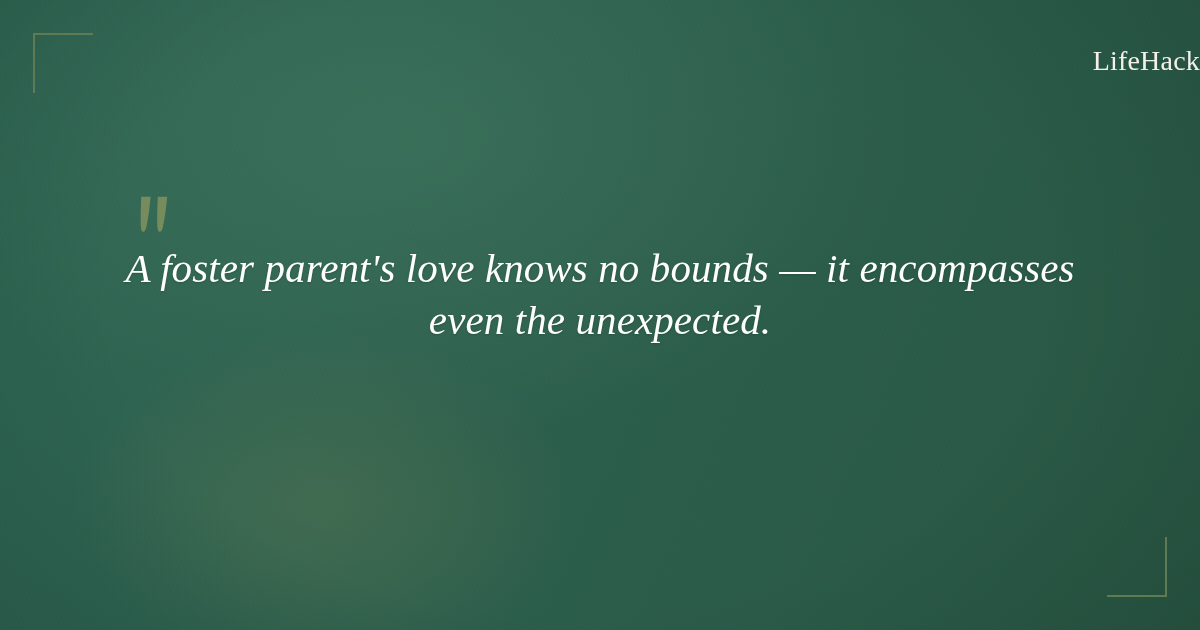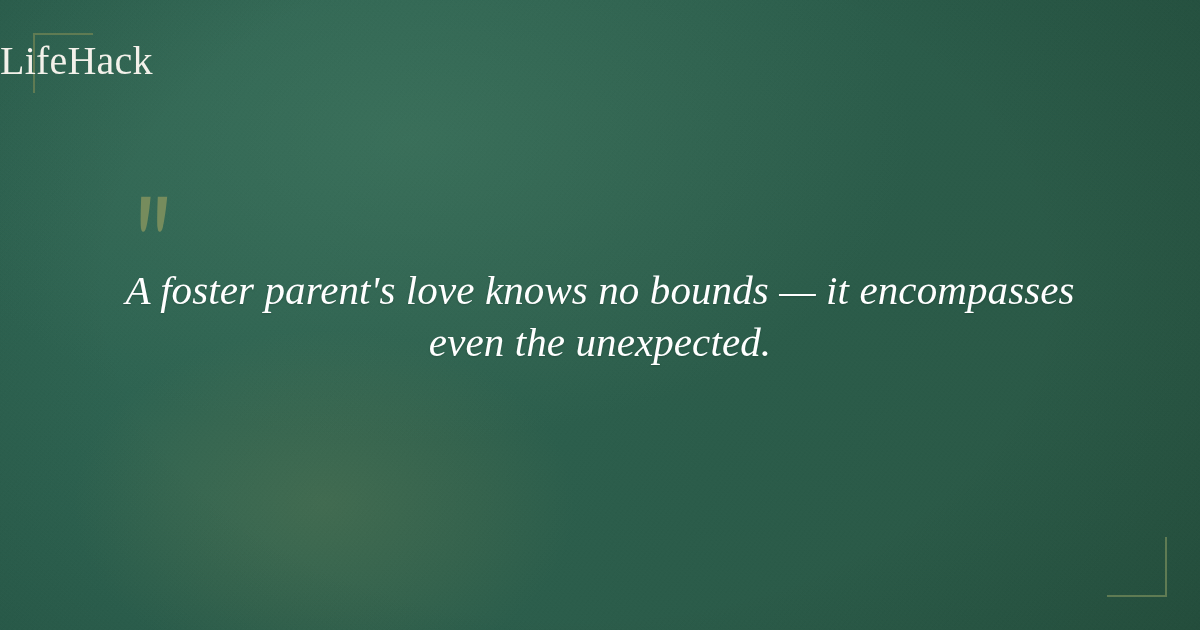--- a/index.html
+++ b/index.html
@@ -101,22 +101,22 @@
     border-bottom: 2px solid #5f7b53;
     border-right: 2px solid #5f7b53;
   }
 
   
   .brand {
     position: absolute;
     top: 38px;
     left: 0;
     width: 1200px;
-    text-align: left;
-    font-size: 40px;
+    text-align: right;
+    font-size: 28px;
     line-height: 46px;
     letter-spacing: 0.2px;
     color: #f3f1ea;
     font-weight: 400;
     font-family: "Liberation Serif", "DejaVu Serif", serif;
   }
 
   
   .quote-block {
     position: absolute;
@@ -127,21 +127,20 @@
 
   .quote-mark {
     display: block;
     height: 46px;
     margin-left: 18px;
     line-height: 1;
   }
   .quote-mark svg { display: block; }
 
   .quote-text {
-    margin-top: 22px;
     width: 960px;
     text-align: center;
     font-style: italic;
     font-size: 41px;
     line-height: 52px;
     color: #ffffff;
     font-family: "Liberation Serif", "DejaVu Serif", serif;
     letter-spacing: 0.1px;
     text-shadow: 0 1px 2px rgba(14, 44, 32, 0.25);
   }

